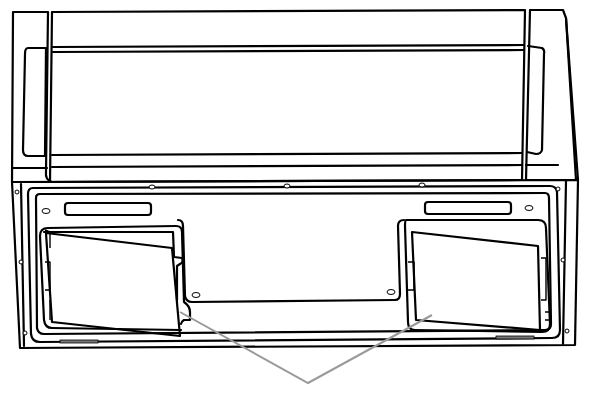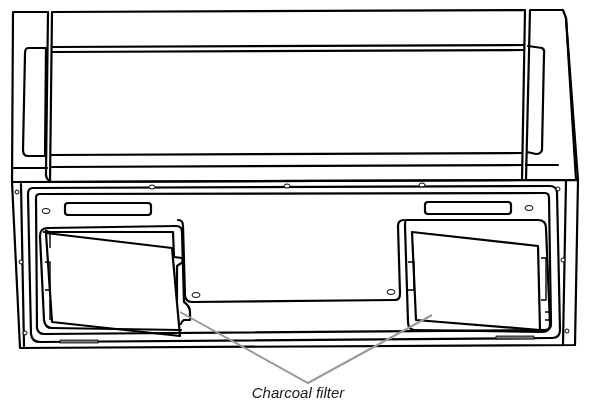--- a/index.html
+++ b/index.html
@@ -103,14 +103,13 @@
       <path class="kt" d="M545 312 L550 312 L550 320 L545 320"></path>
 
       <path class="k" d="M412 232 L538 246 L540 330 L416 320 Z"></path>
     </g>
 
     <g>
       <polyline class="leader" points="180,312 308,383 432,315"></polyline>
     </g>
   </svg>
 
-  <div class="label">Charcoal filter</div>
 </div>
 
 </body></html>

